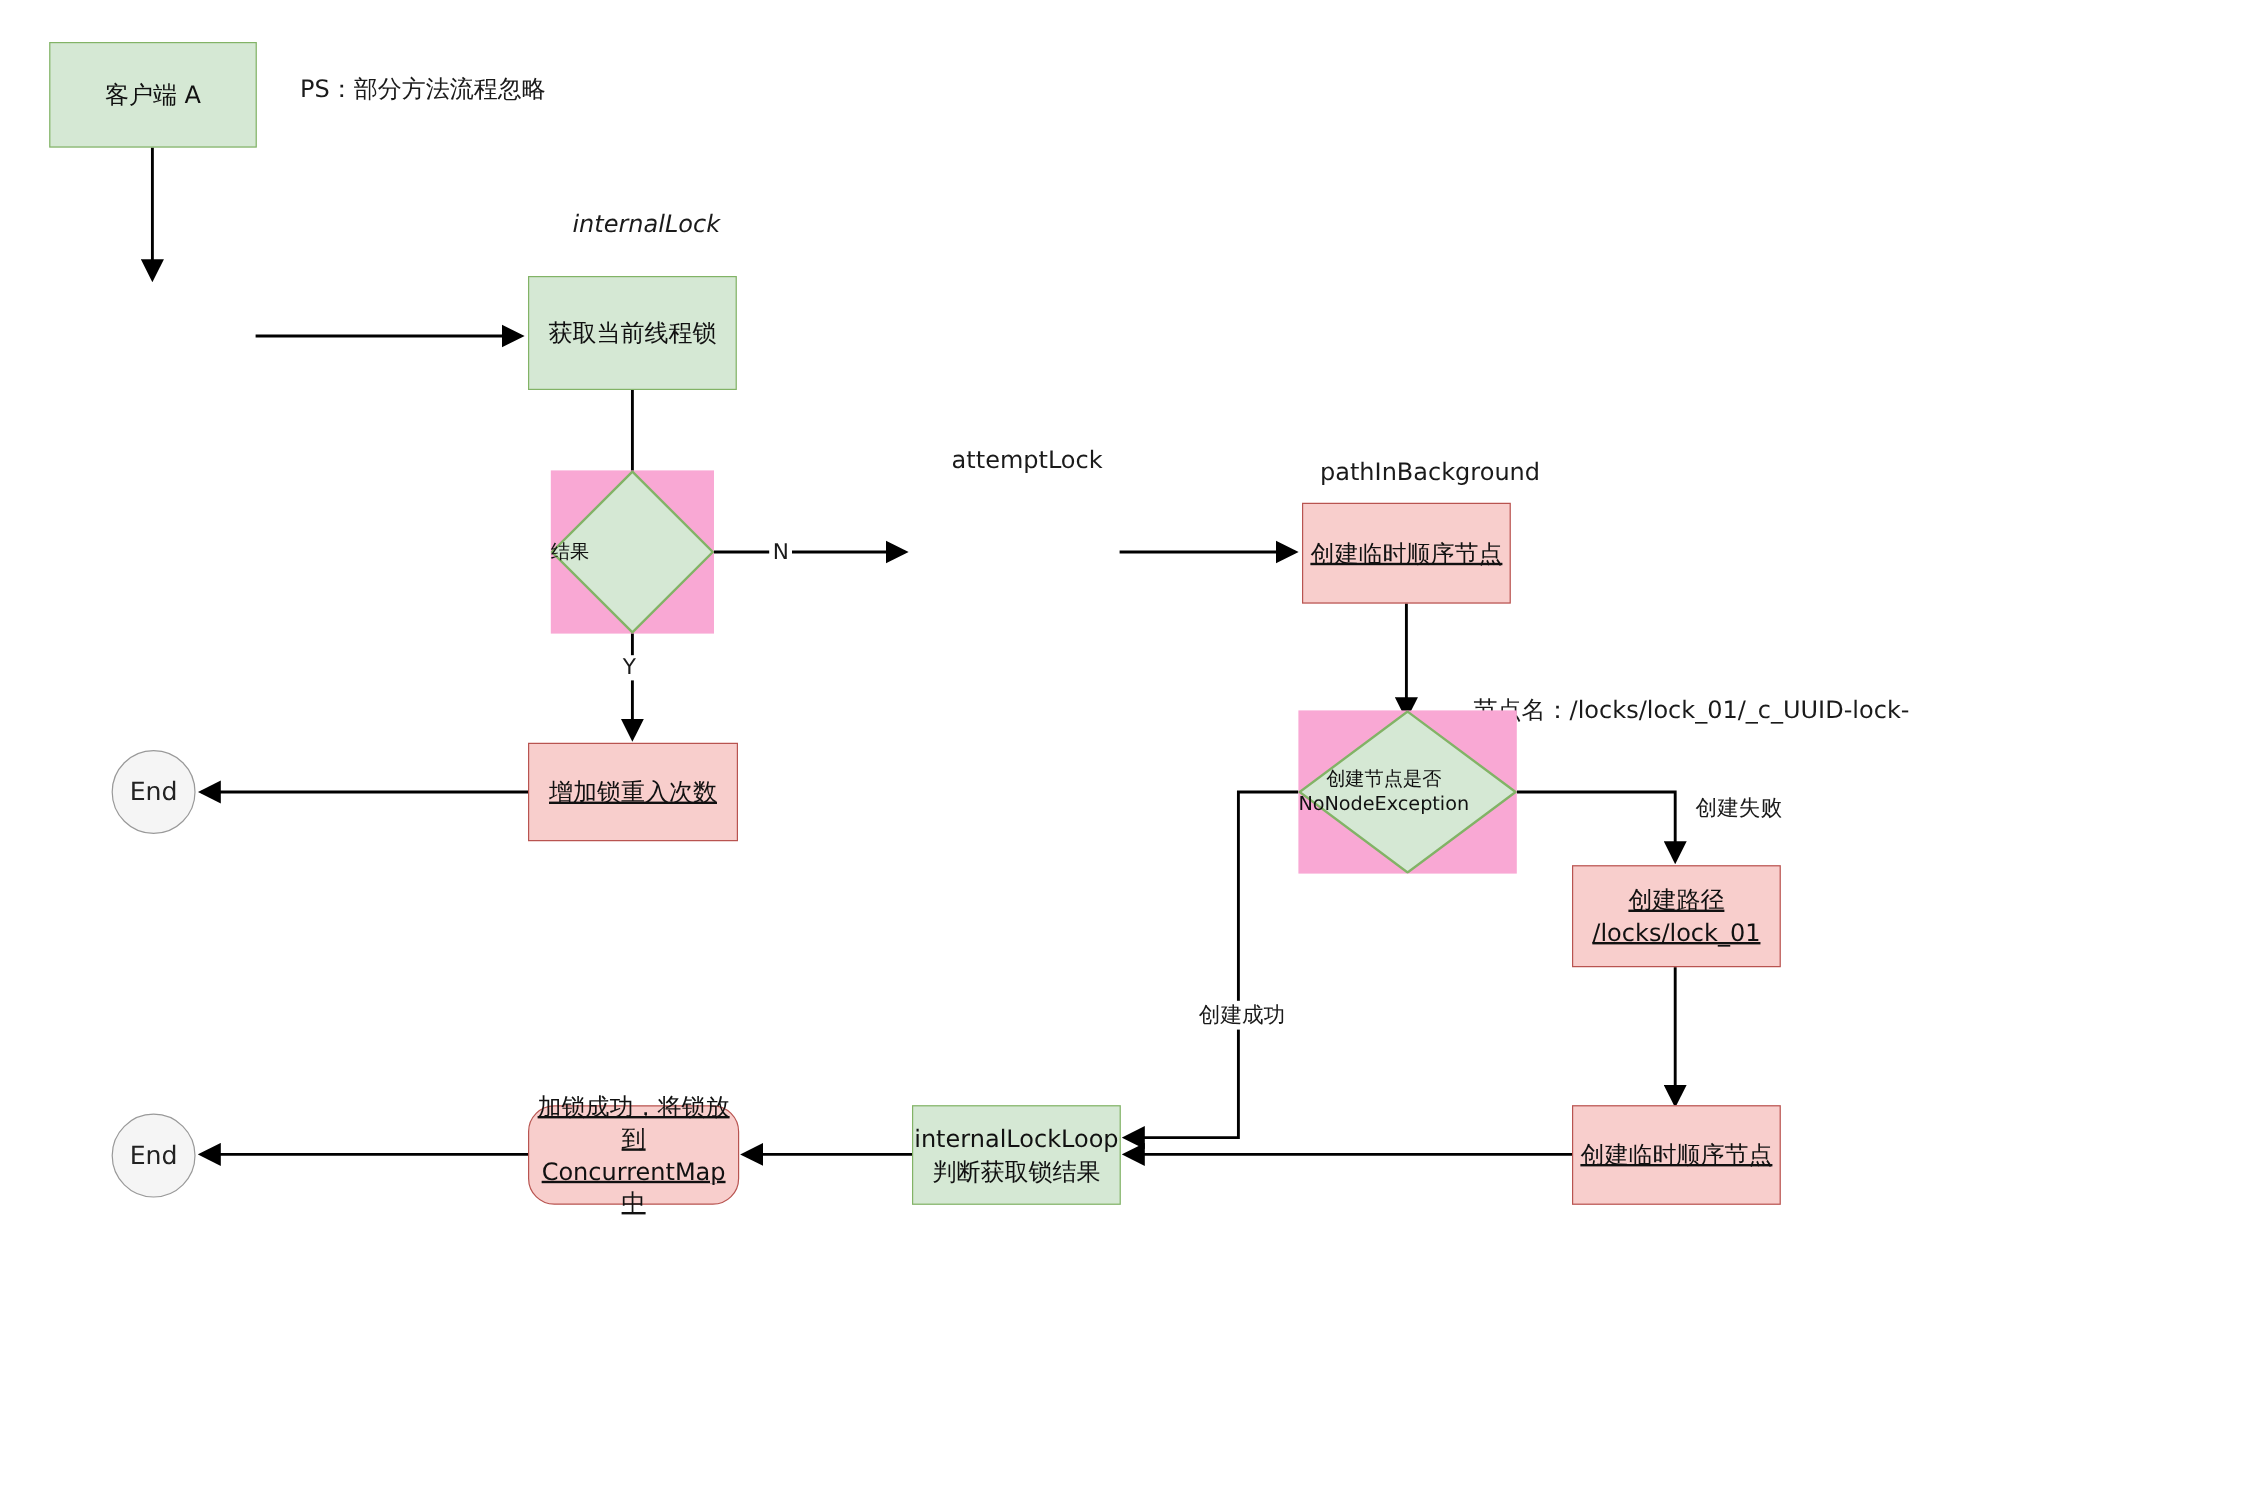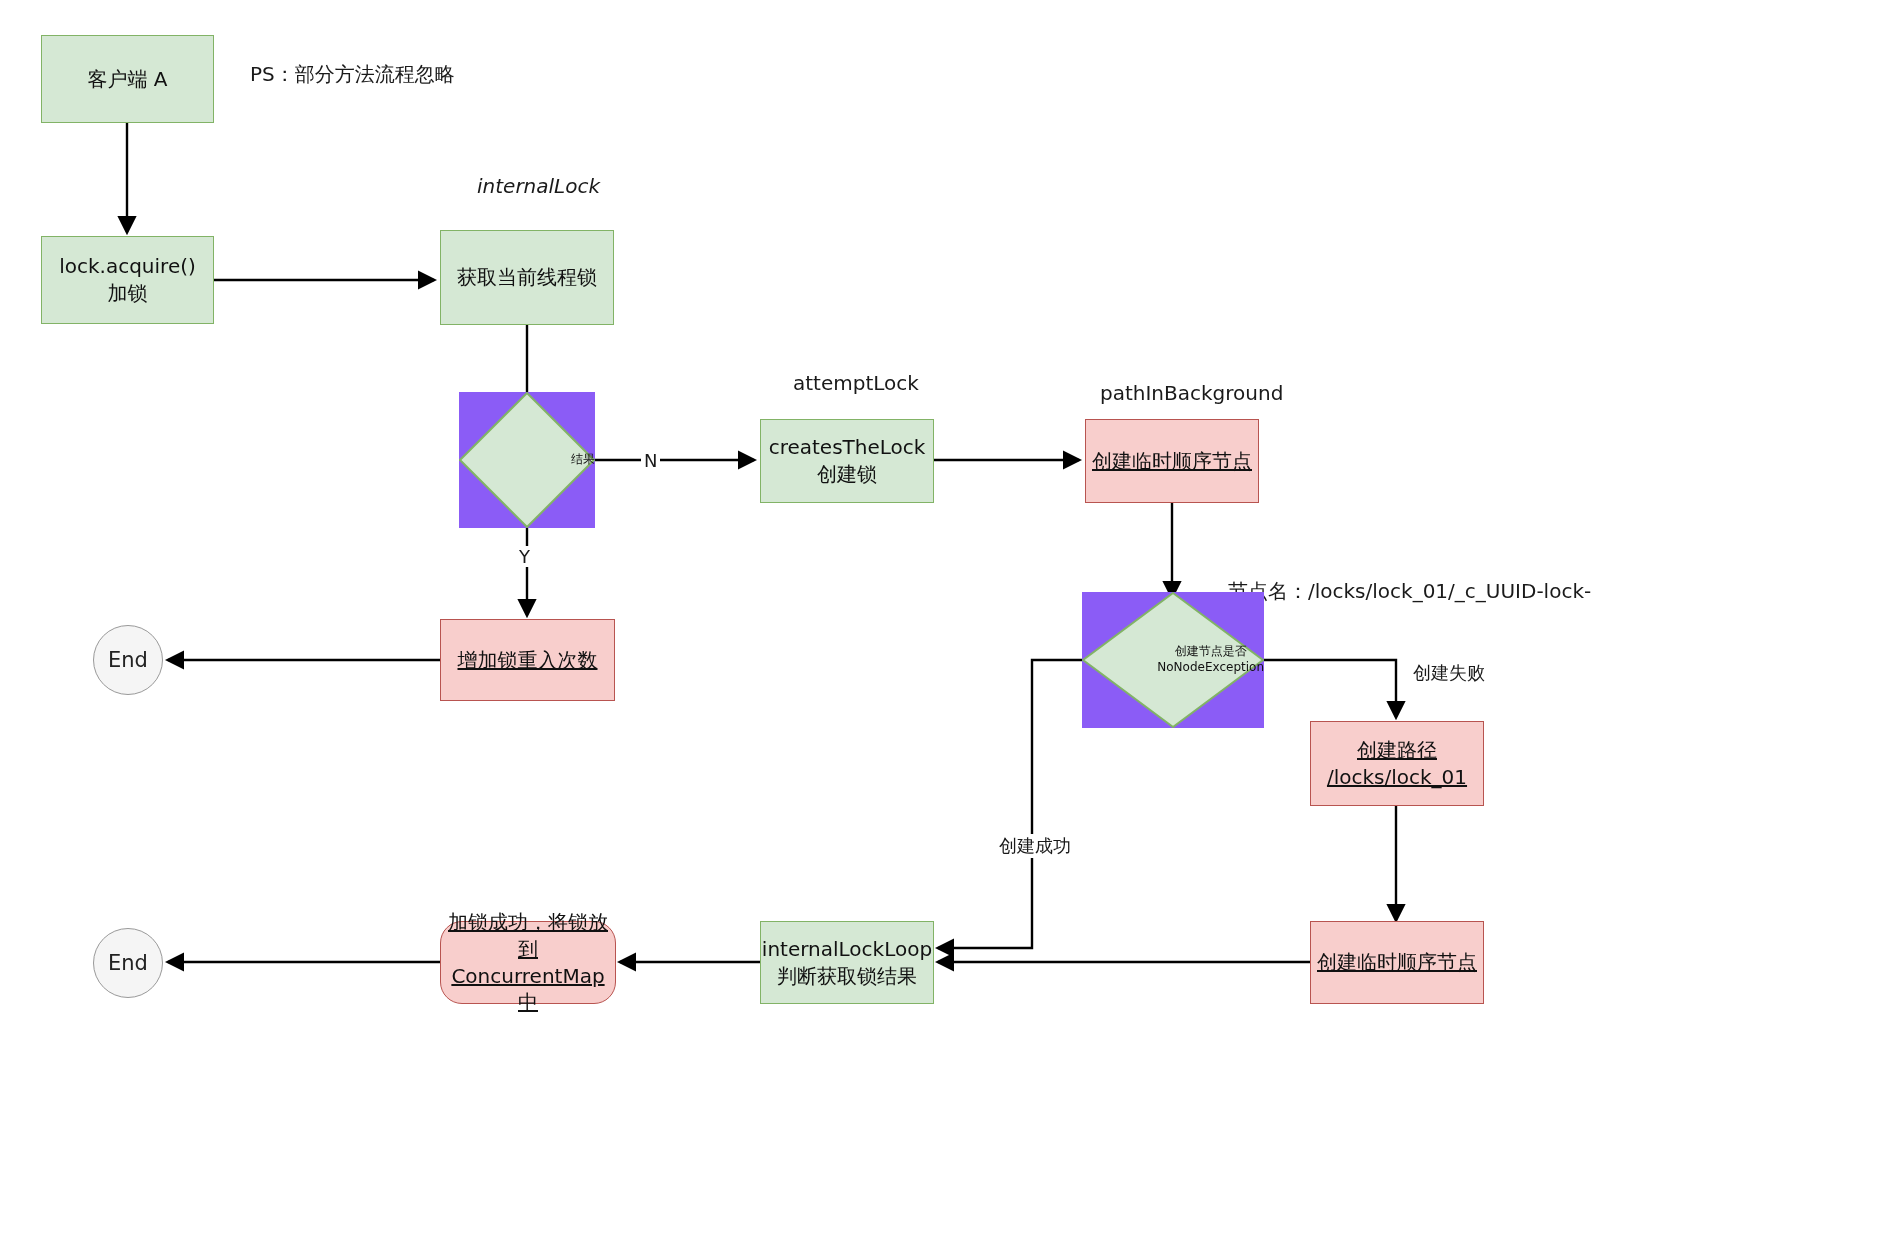--- a/index.html
+++ b/index.html
@@ -51,27 +51,27 @@
     background: #f5f5f5;
     border: 1.6px solid #999999;
     border-radius: 50%;
     font-size: 21px;
     color: #222222;
   }
   .diamond {
     position: absolute;
     display: flex;
     align-items: center;
-    justify-content: flex-end;
+    justify-content: flex-start;
     text-align: center;
     white-space: pre-line;
     line-height: 1.3;
-    font-size: 12px;
+    font-size: 16px;
     color: #111111;
-    background: #8b5cf6;
+    background: #f9a8d4;
     box-sizing: border-box;
   }
   .diamond .dshape {
     position: absolute;
     left: 0; top: 0; right: 0; bottom: 0;
   }
   .diamond .dlabel {
     position: relative;
     z-index: 2;
   }
@@ -138,34 +138,30 @@
   <div class="freetext" style="left:1228px; top:578px;">节点名：/locks/lock_01/_c_UUID-lock-</div>
 
   <div class="freetext" style="left:477px; top:174px;font-style:italic;">internalLock</div>
 
   <div class="freetext" style="left:793px; top:371px;">attemptLock</div>
 
   <div class="freetext" style="left:1100px; top:381px;">pathInBackground</div>
 
   <div class="node green" style="left:41px; top:35px; width:173px; height:88px;">客户端 A</div>
 
-  <div class="node green" style="left:41px; top:236px; width:173px; height:88px;">lock.acquire()
-加锁</div>
 
   <div class="node green" style="left:440px; top:230px; width:174px; height:95px;">获取当前线程锁</div>
 
   <div class="diamond" style="left:459px; top:392px; width:136px; height:136px;">
     <svg class="dshape" viewBox="0 0 136 136" xmlns="http://www.w3.org/2000/svg">
       <polygon points="68,1 135,68 68,135 1,68" fill="#d5e8d4" stroke="#82b366" stroke-width="2"></polygon>
     </svg>
     <span class="dlabel">结果</span>
   </div>
 
-  <div class="node green" style="left:760px; top:419px; width:174px; height:84px;">createsTheLock
-创建锁</div>
 
   <div class="node red" style="left:1085px; top:419px; width:174px; height:84px;">创建临时顺序节点</div>
 
   <div class="node red" style="left:440px; top:619px; width:175px; height:82px;">增加锁重入次数</div>
 
   <div class="node terminal" style="left:93px; top:625px; width:70px; height:70px;">End</div>
 
   <div class="diamond" style="left:1082px; top:592px; width:182px; height:136px;">
     <svg class="dshape" viewBox="0 0 182 136" xmlns="http://www.w3.org/2000/svg">
       <polygon points="91,1 181,68 91,135 1,68" fill="#d5e8d4" stroke="#82b366" stroke-width="2"></polygon>

